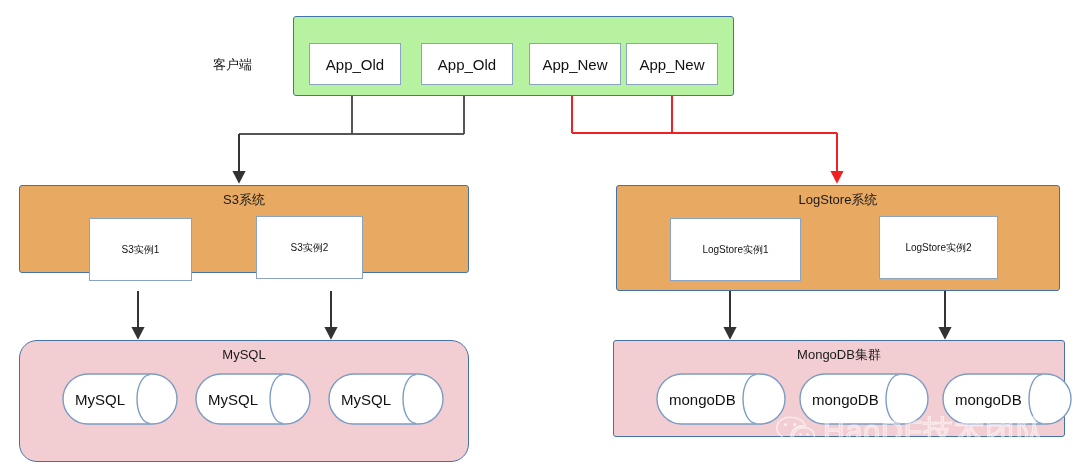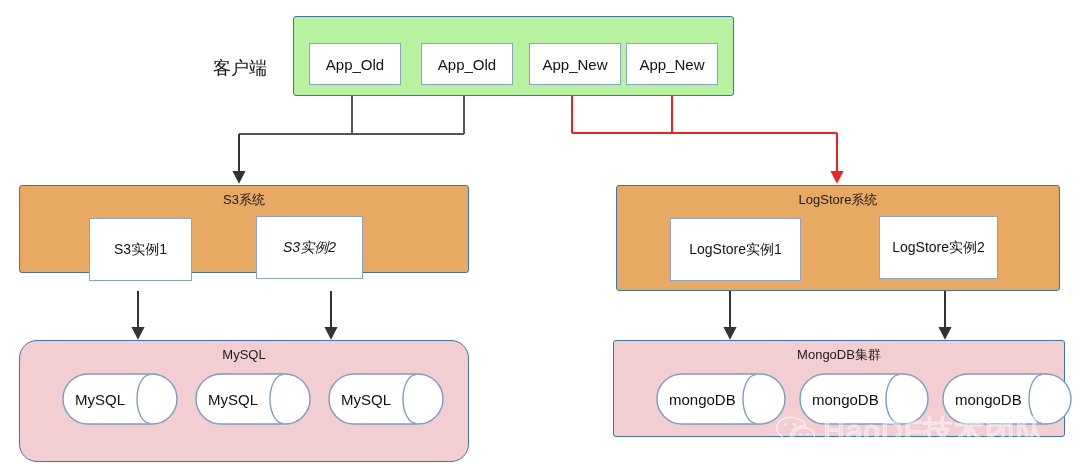--- a/index.html
+++ b/index.html
@@ -48,26 +48,26 @@
     box-sizing: border-box;
     background: #ffffff;
     border: 1.4px solid #8ba4c4;
     display: flex;
     align-items: center;
     justify-content: center;
     font-size: 15px;
     color: #111111;
     white-space: nowrap;
   }
-  .node.small { font-size: 14px; }
+  .node.small { font-size: 10px; }
 
   
   .side-label {
     position: absolute;
-    font-size: 18px;
+    font-size: 13px;
     color: #111111;
     white-space: nowrap;
   }
 
   
   .cyl {
     position: absolute;
     box-sizing: border-box;
   }
   .cyl svg { display: block; width: 100%; height: 100%; }
@@ -150,21 +150,21 @@
   <div class="abs group client" style="left:293px; top:16px; width:441px; height:80px;">
     <div class="node" style="left:15px; top:26px; width:92px; height:42px;">App_Old</div>
     <div class="node" style="left:127px; top:26px; width:92px; height:42px;">App_Old</div>
     <div class="node" style="left:235px; top:26px; width:92px; height:42px;">App_New</div>
     <div class="node" style="left:332px; top:26px; width:92px; height:42px;">App_New</div>
   </div>
 
   <div class="abs group service" style="left:19px; top:185px; width:450px; height:88px;padding-left:16px;">
     <div class="group-title">S3系统</div>
     <div class="node small" style="left:69px; top:32px; width:103px; height:63px;">S3实例1</div>
-    <div class="node small" style="left:236px; top:30px; width:107px; height:63px;font-style:italic;">S3实例2</div>
+    <div class="node small" style="left:236px; top:30px; width:107px; height:63px;">S3实例2</div>
   </div>
 
   <div class="abs group service" style="left:616px; top:185px; width:444px; height:106px;">
     <div class="group-title">LogStore系统</div>
     <div class="node small" style="left:53px; top:32px; width:131px; height:63px;">LogStore实例1</div>
     <div class="node small" style="left:262px; top:30px; width:119px; height:63px;">LogStore实例2</div>
   </div>
 
   <div class="abs group storage" style="left:19px; top:340px; width:450px; height:122px;border-radius:18px;">
     <div class="group-title">MySQL</div>

